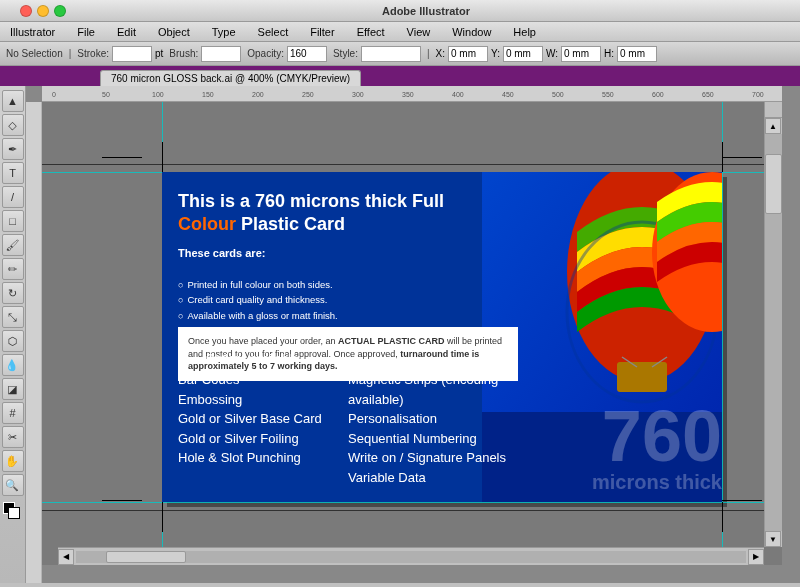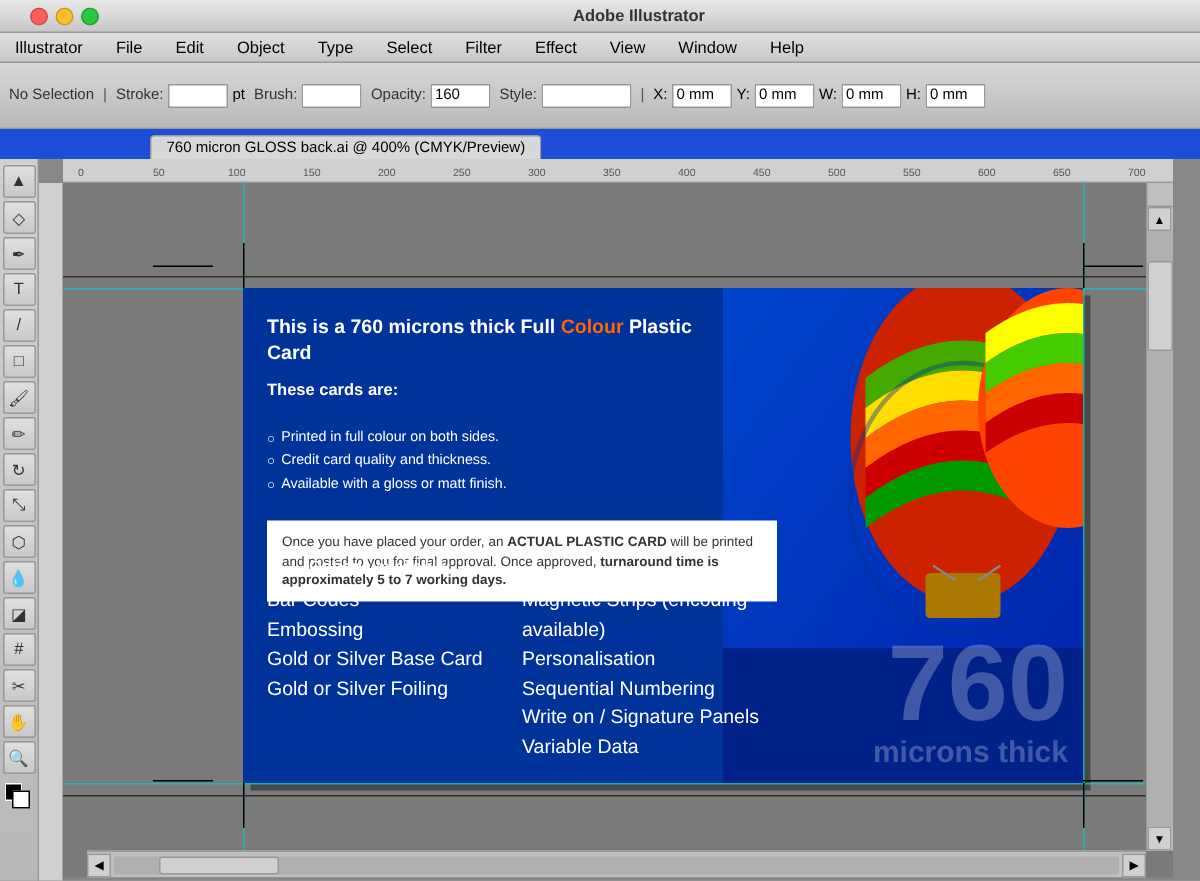--- a/index.html
+++ b/index.html
@@ -44,21 +44,21 @@
       padding: 0 4px;
       font-size: 11px;
       gap: 10px;
     }
     .menu-item {
       padding: 0 6px;
       cursor: pointer;
       white-space: nowrap;
     }
     .toolbar {
-      height: 44px;
+      height: 24px;
       background: linear-gradient(to bottom, #d8d8d8, #b8b8b8);
       border-bottom: 1px solid #999;
       display: flex;
       align-items: center;
       padding: 0 6px;
       font-size: 10px;
       gap: 6px;
     }
     .toolbar-group {
       display: flex;
@@ -82,21 +82,21 @@
       height: 16px;
       font-size: 10px;
       border: 1px solid #999;
       background: white;
       padding: 0 2px;
     }
 
     
     .doc-tab-bar {
       height: 20px;
-      background: #1d4ed8;
+      background: #701a75;
       display: flex;
       align-items: flex-end;
       padding: 0 100px;
     }
     .doc-tab {
       background: #d8d8d8;
       border: 1px solid #999;
       border-bottom: none;
       padding: 2px 10px;
       font-size: 10px;
@@ -215,21 +215,21 @@
     .card-content {
       position: absolute;
       top: 0;
       left: 0;
       width: 330px;
       padding: 18px 16px;
       color: white;
     }
 
     .card-title {
-      font-size: 13px;
+      font-size: 18px;
       font-weight: bold;
       color: white;
       margin-bottom: 10px;
       line-height: 1.3;
     }
     .card-title .colour-text {
       color: #ff6600;
     }
 
     .card-subtitle {
@@ -293,21 +293,21 @@
     .option-item {
       font-size: 13px;
       color: white;
       line-height: 1.5;
     }
 
     
     .large-760 {
       position: absolute;
       bottom: 10px;
-      right: 10px;
+      right: 0;
       color: rgba(255,255,255,0.25);
       font-size: 72px;
       font-weight: bold;
       line-height: 1;
       text-align: right;
     }
     .microns-text {
       font-size: 20px;
       color: rgba(255,255,255,0.25);
       font-weight: bold;
@@ -602,20 +602,21 @@
         </div>
 
         <div class="card-options">
           <div class="card-options-title">Options available:</div>
           <div class="options-grid">
             <div>
               <div class="option-item">Bar Codes</div>
               <div class="option-item">Embossing</div>
               <div class="option-item">Gold or Silver Base Card</div>
               <div class="option-item">Gold or Silver Foiling</div>
+              <div class="option-item">Hole &amp; Slot Punching</div>
             </div>
             <div>
               <div class="option-item">Magnetic Strips (encoding available)</div>
               <div class="option-item">Personalisation</div>
               <div class="option-item">Sequential Numbering</div>
               <div class="option-item">Write on / Signature Panels</div>
               <div class="option-item">Variable Data</div>
             </div>
           </div>
         </div>

